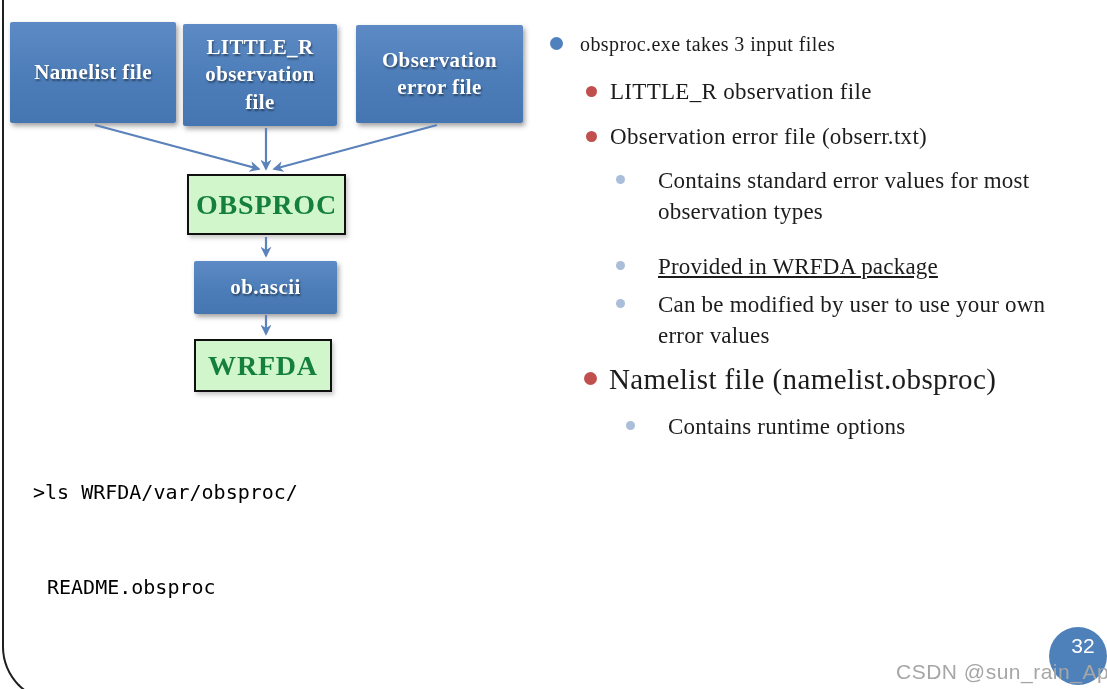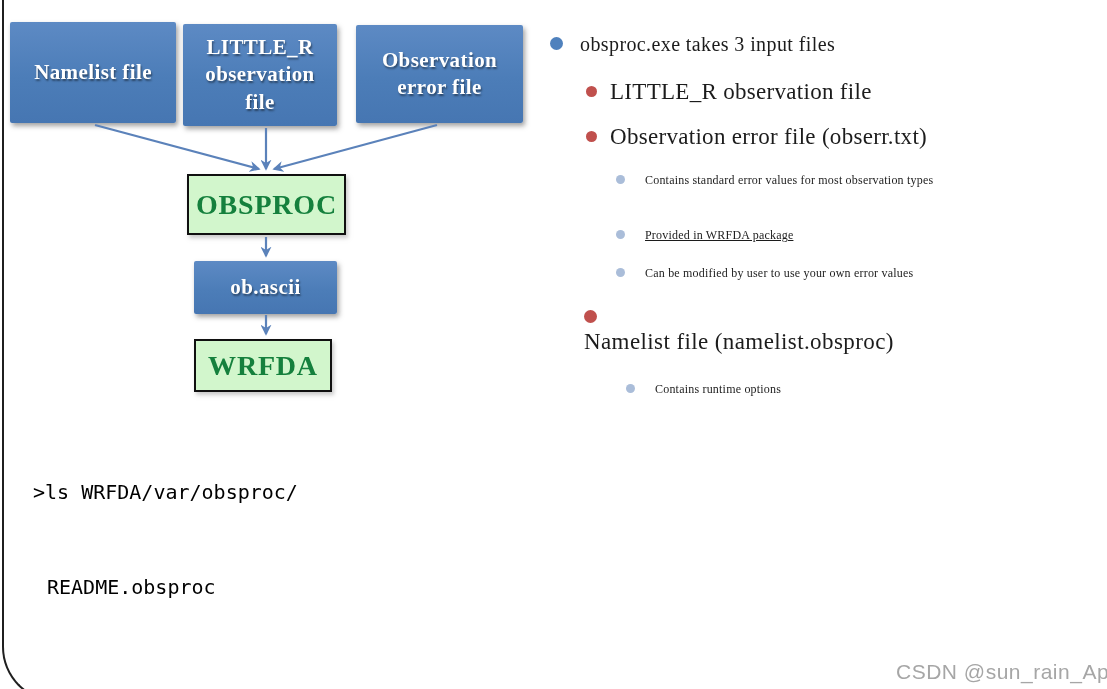--- a/index.html
+++ b/index.html
@@ -65,23 +65,23 @@
   .terminal .cmd{margin-bottom:8px;}
   .terminal .file{padding-left:14px;}
   
   .bullets{position:absolute;left:540px;top:20px;width:565px;}
   .row{display:flex;align-items:flex-start;}
   .dot{border-radius:50%;flex:0 0 auto;}
   .lv1{font-size:20px;line-height:36px;margin:6px 0 0 10px;letter-spacing:0.4px;}
   .lv1 .dot{width:13px;height:13px;background:#4f81bd;margin:11px 17px 0 0;}
   .lv2{font-size:23px;line-height:30px;margin:15px 0 0 46px;letter-spacing:0.3px;}
   .lv2 .dot{width:11px;height:11px;background:#c0504d;margin:9px 13px 0 0;}
-  .lv2big{font-size:23px;line-height:38px;margin:9px 0 0 44px;letter-spacing:0.4px;flex-direction:column;}
+  .lv2big{font-size:29px;line-height:38px;margin:9px 0 0 44px;letter-spacing:0.4px;}
   .lv2big .dot{width:13px;height:13px;background:#c0504d;margin:12px 12px 0 0;}
-  .lv3{font-size:12px;line-height:31px;margin:13px 0 0 76px;letter-spacing:0.2px;}
+  .lv3{font-size:23px;line-height:31px;margin:13px 0 0 76px;letter-spacing:0.2px;gap:13px;}
   .lv3 .dot{width:9px;height:9px;background:#aabdd9;margin:10px 20px 0 0;}
   .lv3 .txt{max-width:420px;}
   .lv3.tight{margin-top:24px;text-decoration:underline;}
   .lv3.tight2{margin-top:7px;}
   .lv3.last{margin-left:86px;margin-top:13px;}
   
   .page-circle{
     position:absolute;left:1049px;top:627px;width:58px;height:58px;
     border-radius:50%;background:#4e81ba;
     color:#ffffff;
@@ -177,15 +177,18 @@
     <div class="row lv2big">
       <span class="dot"></span>
       <span class="txt">Namelist file (namelist.obsproc)</span>
     </div>
     <div class="row lv3 last">
       <span class="dot"></span>
       <span class="txt">Contains runtime options</span>
     </div>
   </div>
 
+  <div class="page-circle">
+    <span>32</span>
+  </div>
   <div class="watermark">CSDN @sun_rain_April</div>
 
 </div>
 
 </body></html>

